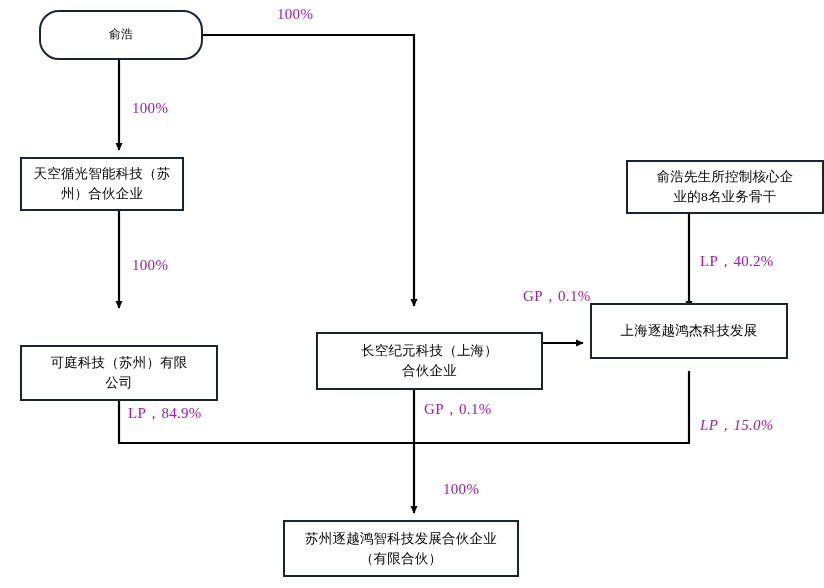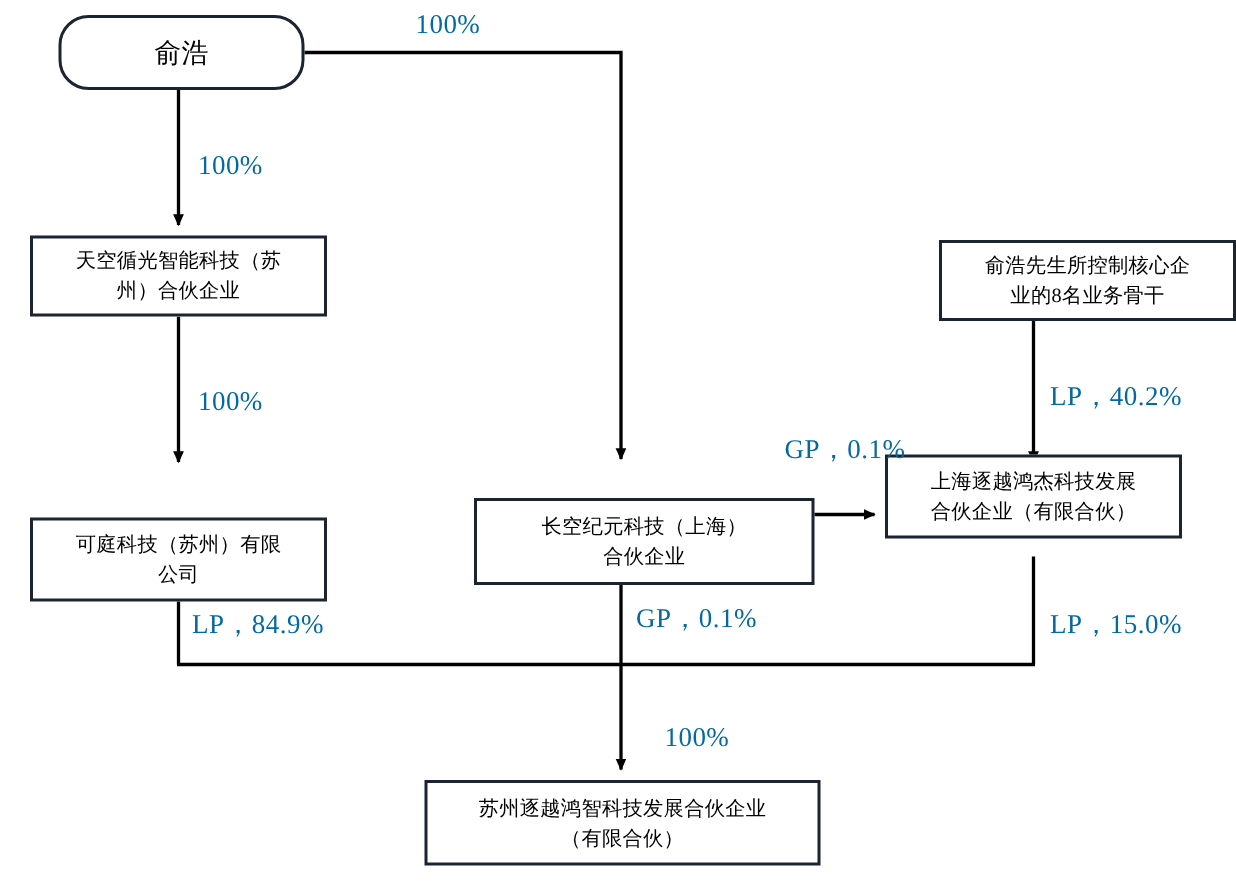--- a/index.html
+++ b/index.html
@@ -32,26 +32,26 @@
     align-items: center;
     justify-content: center;
     text-align: center;
     color: #000000;
     font-size: 13.5px;
     line-height: 1.45;
     letter-spacing: 0.2px;
     padding: 2px 6px;
     z-index: 2;
   }
-  .node-box.single-line { font-size: 18px; border-radius: 20px; }
+  .node-box.single-line { font-size: 12px; border-radius: 20px; }
   .node-box .node-text { display: block; width: 100%; }
   .edge-label {
     position: absolute;
-    color: #0369a1;
-    font-size: 18px;
+    color: #a21caf;
+    font-size: 15px;
     white-space: nowrap;
     letter-spacing: 0.3px;
     z-index: 3;
   }
 </style>
 </head>
 <body>
 
 <div id="diagram-root">
 
@@ -100,21 +100,21 @@
 
     <g>
       <path d="M414,443 L414,513" stroke="#000000" stroke-width="2.2" fill="none" marker-end="url(#arrowhead)"></path>
     </g>
   </svg>
 
   <div class="node-box single-line" style="left:39px; top:10px; width:164px; height:50px;">
     <span class="node-text">俞浩</span>
   </div>
 
-  <div class="node-box" style="left:20px; top:157px; width:198px; height:54px;">
+  <div class="node-box" style="left:20px; top:157px; width:164px; height:54px;">
     <span class="node-text">
       <span>天空循光智能科技（苏</span><br>
       <span>州）合伙企业</span>
     </span>
   </div>
 
   <div class="node-box" style="left:20px; top:315px; width:198px; height:56px;margin-top:30px;">
     <span class="node-text">
       <span>可庭科技（苏州）有限</span><br>
       <span>公司</span>
@@ -131,42 +131,41 @@
   <div class="node-box" style="left:590px; top:160px; width:198px; height:54px;margin-left:36px;">
     <span class="node-text">
       <span>俞浩先生所控制核心企</span><br>
       <span>业的8名业务骨干</span>
     </span>
   </div>
 
   <div class="node-box" style="left:590px; top:303px; width:198px; height:56px;">
     <span class="node-text">
       <span>上海逐越鸿杰科技发展</span><br>
-      <span>合伙企业（有限合伙）</span>
     </span>
   </div>
 
-  <div class="node-box" style="left:283px; top:520px; width:264px; height:57px;">
+  <div class="node-box" style="left:283px; top:520px; width:236px; height:57px;">
     <span class="node-text">
       <span>苏州逐越鸿智科技发展合伙企业</span><br>
       <span>（有限合伙）</span>
     </span>
   </div>
 
   <div class="edge-label" style="left:132px; top:100px;">100%</div>
 
   <div class="edge-label" style="left:277px; top:6px;">100%</div>
 
   <div class="edge-label" style="left:132px; top:257px;">100%</div>
 
   <div class="edge-label" style="left:700px; top:252px;">LP，40.2%</div>
 
   <div class="edge-label" style="left:523px; top:287px;">GP，0.1%</div>
 
   <div class="edge-label" style="left:128px; top:404px;">LP，84.9%</div>
 
   <div class="edge-label" style="left:424px; top:400px;">GP，0.1%</div>
 
-  <div class="edge-label" style="left:700px; top:404px;">LP，15.0%</div>
+  <div class="edge-label" style="left:700px; top:416px;font-style:italic;">LP，15.0%</div>
 
   <div class="edge-label" style="left:443px; top:481px;">100%</div>
 
 </div>
 
 </body></html>

